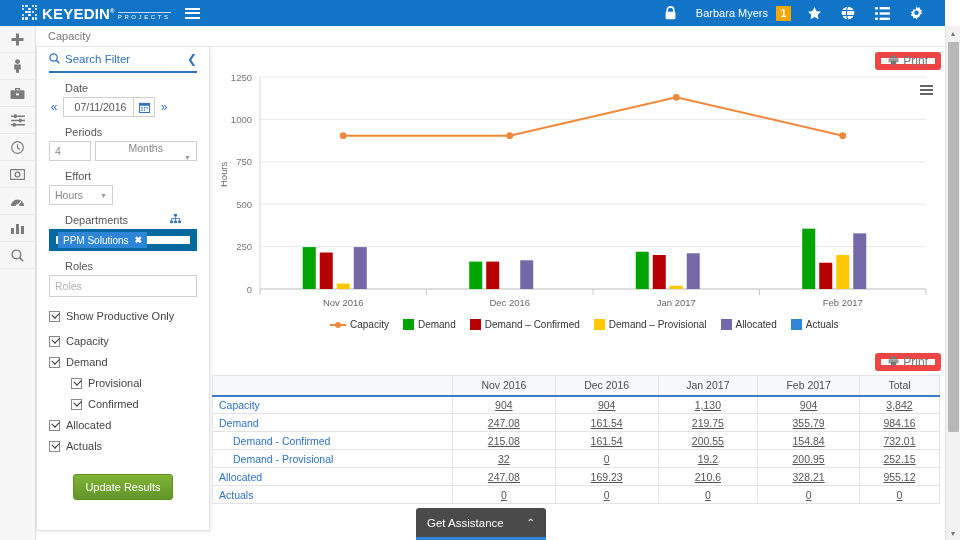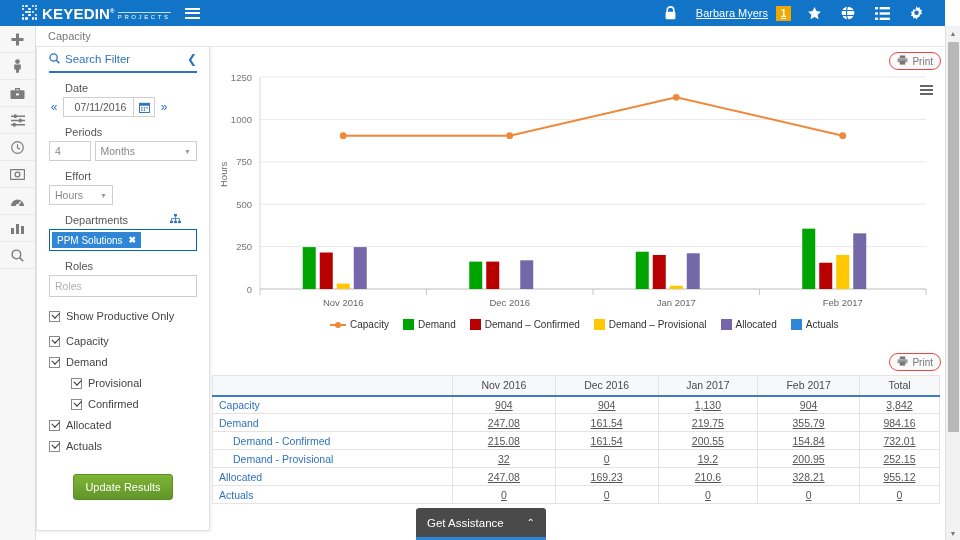--- a/index.html
+++ b/index.html
@@ -27,21 +27,21 @@
   .logo-sub {
     font-size: 6px; letter-spacing: 2.6px; text-align: right;
     border-top: 1px solid rgba(255,255,255,.75); margin-top: 1px; padding-top: 1px;
   }
   .hamburger { margin-left: 14px; display: flex; flex-direction: column; gap: 2.5px; cursor: pointer; }
   .hamburger span { display: block; width: 15px; height: 2px; background: #fff; }
 
   .topbar-right {
     margin-left: auto; display: flex; align-items: center; gap: 0; padding-right: 12px;
   }
-  .topbar-right > * { display: flex; align-items: center; justify-content: center; text-decoration: underline; }
+  .topbar-right > * { display: flex; align-items: center; justify-content: center; }
   .tb-icon { width: 34px; height: 26px; color: #fff; cursor: pointer; }
   .tb-icon svg { display: block; }
   .tb-user { color: #fff; font-size: 11px; padding: 0 8px; cursor: pointer; white-space: nowrap; }
   .tb-badge {
     background: #f0a800; color: #fff; font-size: 10px; font-weight: bold;
     width: 15px; height: 15px; line-height: 15px; text-align: center; cursor: pointer;
     margin-right: 6px;
   }
 
   
@@ -81,25 +81,25 @@
     position: absolute; right: 0; top: -1px; width: 21px; height: 20px;
     border-left: 1px solid #cfcfcf; display: flex; align-items: center; justify-content: center;
     color: #2f72bd; cursor: pointer;
   }
   .num-input { width: 42px; color: #888; }
   .sel {
     border: 1px solid #cfcfcf; height: 20px; background: #fff; display: flex;
     align-items: center; font-size: 10.5px; color: #888; padding: 0 5px; cursor: pointer;
   }
   .sel .caret { margin-left: auto; font-size: 7px; color: #999; padding-left: 8px; }
-  .sel-months { width: 104px; }
+  .sel-months { width: 104px; flex-direction: column; }
   .sel-hours { width: 64px; }
   .dept-head { display: flex; align-items: center; }
   .dept-head .org-icon { margin-left: auto; color: #2f72bd; cursor: pointer; }
-  .tagbox { border: 1px solid #0369a1; height: 22px; padding: 2px; display: flex; align-items: center; }
+  .tagbox { border: 7px solid #0369a1; height: 22px; padding: 2px; display: flex; align-items: center; }
   .tag {
     background: #2f86d6; color: #fff; font-size: 10px; height: 16px; display: flex;
     align-items: center; padding: 0 5px; cursor: pointer;
   }
   .tag .tag-x { margin-left: 6px; font-size: 9px; font-weight: bold; }
   .roles-box {
     border: 1px solid #cfcfcf; height: 22px; display: flex; align-items: center;
     padding: 0 5px; color: #b0b0b0; font-size: 10.5px;
   }
   .chk-row { display: flex; align-items: flex-end; margin-top: 9px; cursor: pointer; }
@@ -122,23 +122,23 @@
     display: block; margin: 22px auto 0;
     background: linear-gradient(#7fb435, #62952a);
     color: #fff; font-size: 11px; border: 1px solid #5d8f26; border-radius: 3px;
     padding: 6px 11px; cursor: pointer; font-family: inherit;
   }
 
   
   .content { position: absolute; top: 47px; left: 212px; right: 15px; bottom: 0; }
 
   .print-btn {
-    position: absolute; border: 1px solid #ef4444; background: #fafafa;
-    border-radius: 9px; height: 18px; display: flex; align-items: center;
-    padding: 0 7px; font-size: 10px; color: #777; cursor: pointer; gap: 4px;
+    position: absolute; border: 6px solid #ef4444; background: #fafafa;
+    border-radius: 3px; height: 18px; display: flex; align-items: center;
+    padding: 0 7px; font-size: 12px; color: #777; cursor: pointer; gap: 4px;
   }
   .print-chart { right: 4px; top: 5px; }
   .print-table { right: 4px; top: 306px; }
 
   .chart-menu {
     position: absolute; right: 12px; top: 38px; cursor: pointer;
     display: flex; flex-direction: column; gap: 2px;
   }
   .chart-menu span { width: 13px; height: 2px; background: #666; display: block; }
 

